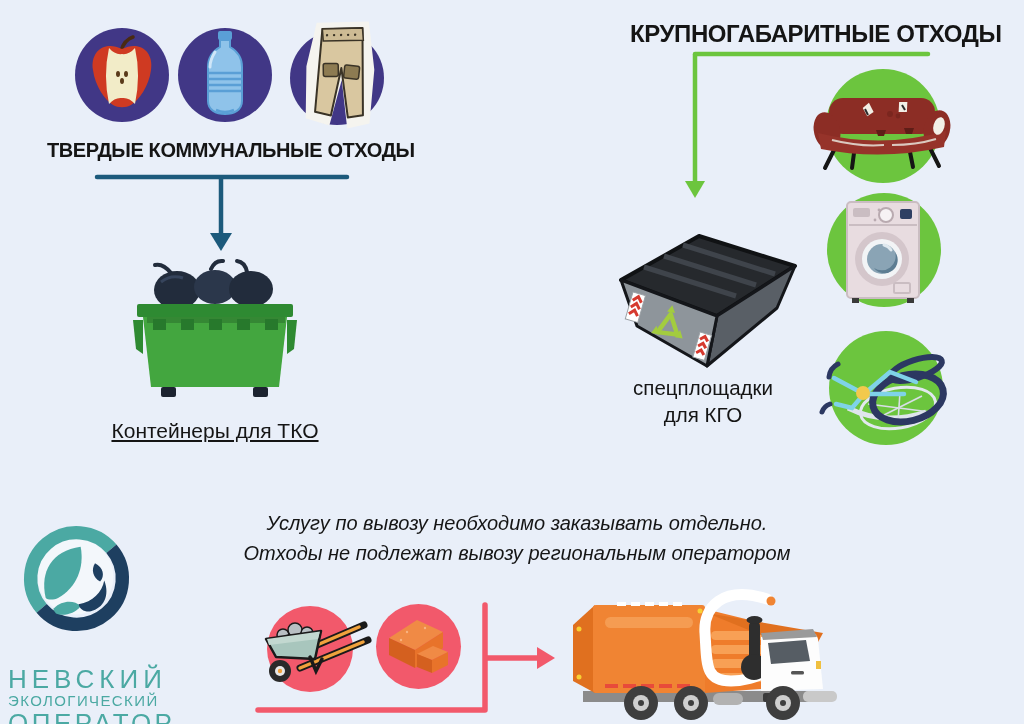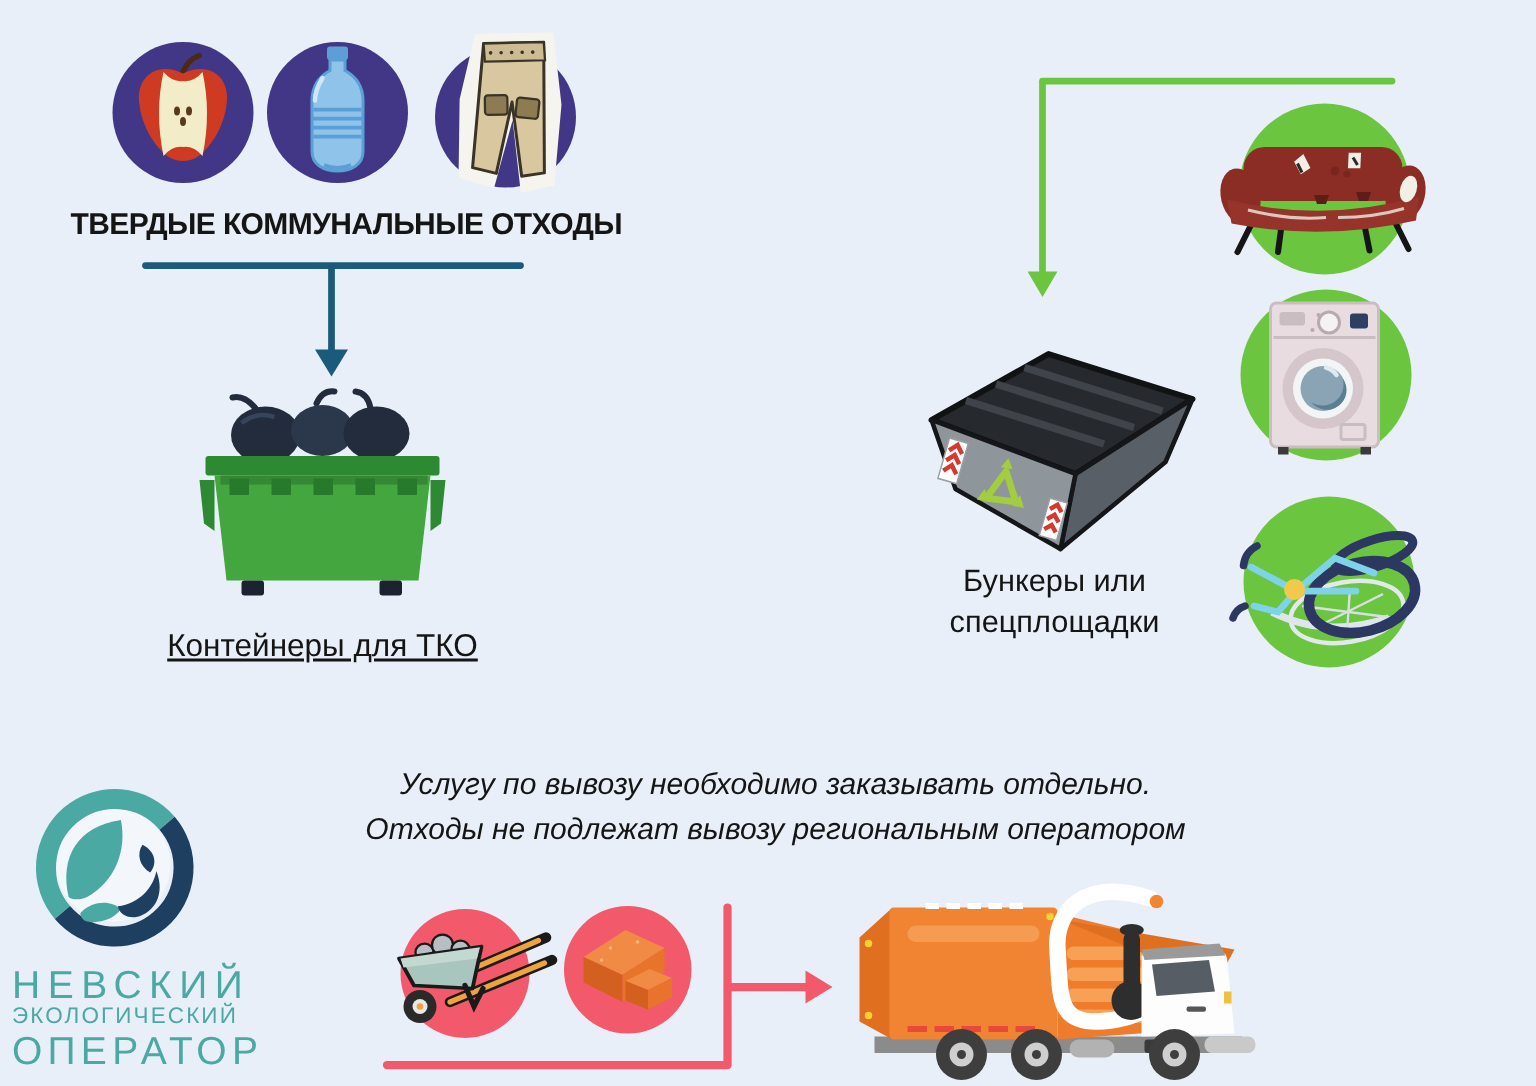--- a/index.html
+++ b/index.html
@@ -12,21 +12,21 @@
   .abs{position:absolute;}
   .circle{position:absolute;border-radius:50%;}
   .head{font-weight:700;letter-spacing:-0.4px;color:#151515;white-space:nowrap;}
   .h-tko{left:47px;top:139px;font-size:20px;}
   .h-kgo{left:630px;top:20px;font-size:24px;}
   .h-constr{left:257px;top:479px;width:520px;text-align:center;font-size:23px;font-weight:700;letter-spacing:-0.3px;}
   .note{position:absolute;left:197px;width:640px;text-align:center;font-size:20px;color:#151515;font-style:italic;}
   .cap{position:absolute;text-align:center;font-size:21px;color:#151515;}
   .cap-tko{left:85px;top:419px;width:260px;text-decoration:underline;}
   .cap-kgo{left:600px;top:374px;width:206px;line-height:27px;font-size:20.5px;}
-  .logo-txt{position:absolute;left:8px;width:138px;text-align:right;color:#4ba9a3;white-space:nowrap;}
+  .logo-txt{position:absolute;left:8px;width:138px;text-align:right;color:#4ba9a3;white-space:nowrap;margin-top:23px;}
   .logo-l1{top:641px;font-size:26px;letter-spacing:5px;}
   .logo-l2{top:669px;font-size:15px;letter-spacing:1.4px;}
   .logo-l3{top:685px;font-size:26px;letter-spacing:3.5px;}
   svg{display:block;}
 </style>
 </head>
 <body>
 
 <div class="stage">
 
@@ -99,20 +99,21 @@
       <rect x="134" y="61" width="13" height="11"></rect>
     </g>
     <polygon points="2,62 12,62 12,96 5,91" fill="#2e8a32"></polygon>
     <polygon points="166,62 156,62 156,96 163,91" fill="#2e8a32"></polygon>
     <rect x="30" y="129" width="15" height="10" rx="2" fill="#1c2330"></rect>
     <rect x="122" y="129" width="15" height="10" rx="2" fill="#1c2330"></rect>
   </svg>
 
   <div class="cap cap-tko">Контейнеры для ТКО</div>
 
+  <div class="head h-kgo abs">КРУПНОГАБАРИТНЫЕ ОТХОДЫ</div>
 
   <svg class="abs" style="left:685px;top:49px;" viewBox="0 0 250 155" width="250" height="155">
     <line x1="10" y1="5" x2="243" y2="5" stroke="#6cc53e" stroke-width="4.5" stroke-linecap="round"></line>
     <line x1="10" y1="5" x2="10" y2="134" stroke="#6cc53e" stroke-width="4.5"></line>
     <polygon points="0,132 20,132 10,149" fill="#6cc53e"></polygon>
   </svg>
 
   <svg class="abs" style="left:603px;top:220px;" viewBox="0 0 200 165" width="200" height="165">
     <polygon points="18,60 96,16 192,46 114,96" fill="#26292d" stroke="#101214" stroke-width="4" stroke-linejoin="round"></polygon>
     <path d="M41,47 L133,76 M61,36 L153,65 M80,25 L172,54" stroke="#3f444b" stroke-width="5"></path>
@@ -130,22 +131,22 @@
       <path d="M56,114 L66,94 L76,113 Z"></path>
     </g>
     <g fill="#a3cc3f" transform="rotate(10 66 104)">
       <polygon points="62,92 70,92 66,85"></polygon>
       <polygon points="78,108 74,116 82,116"></polygon>
       <polygon points="54,108 58,116 50,116"></polygon>
     </g>
   </svg>
 
   <div class="cap cap-kgo">
-    <div>Бункеры или</div>
     <div>спецплощадки</div>
+    <div>для КГО</div>
   </div>
 
   <div class="circle" style="left:826px;top:69px;width:114px;height:114px;background:#6cc53e;"></div>
   <svg class="abs" style="left:806px;top:90px;" viewBox="0 0 154 84" width="154" height="84">
     <g stroke="#151515" stroke-width="4" stroke-linecap="round">
       <line x1="28" y1="60" x2="19" y2="78"></line>
         <line x1="124" y1="58" x2="133" y2="76"></line>
       <line x1="48" y1="63" x2="46" y2="78"></line>
         <line x1="104" y1="62" x2="107" y2="77"></line>
     </g>

